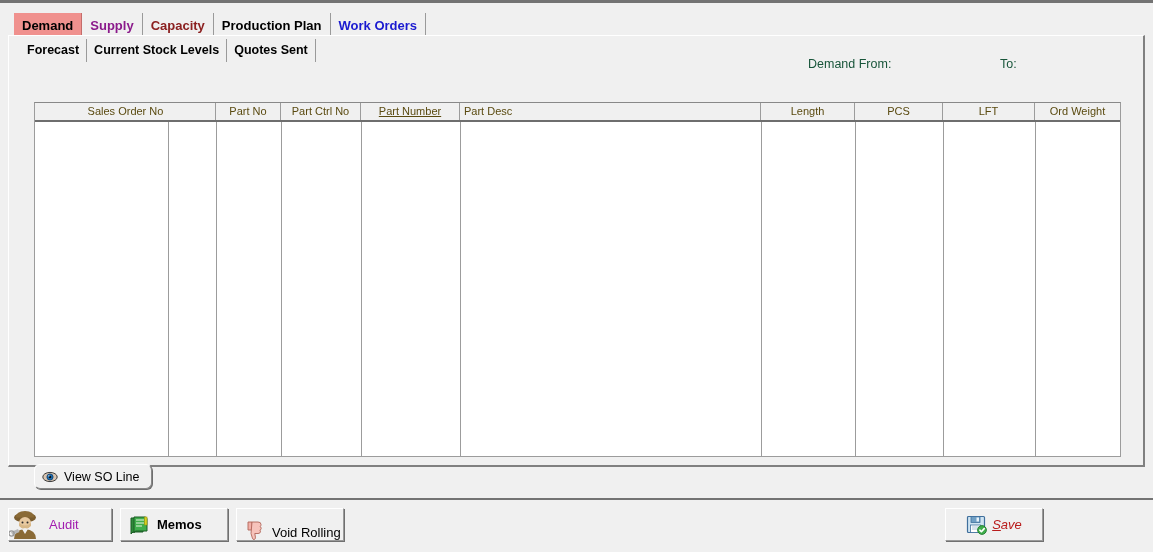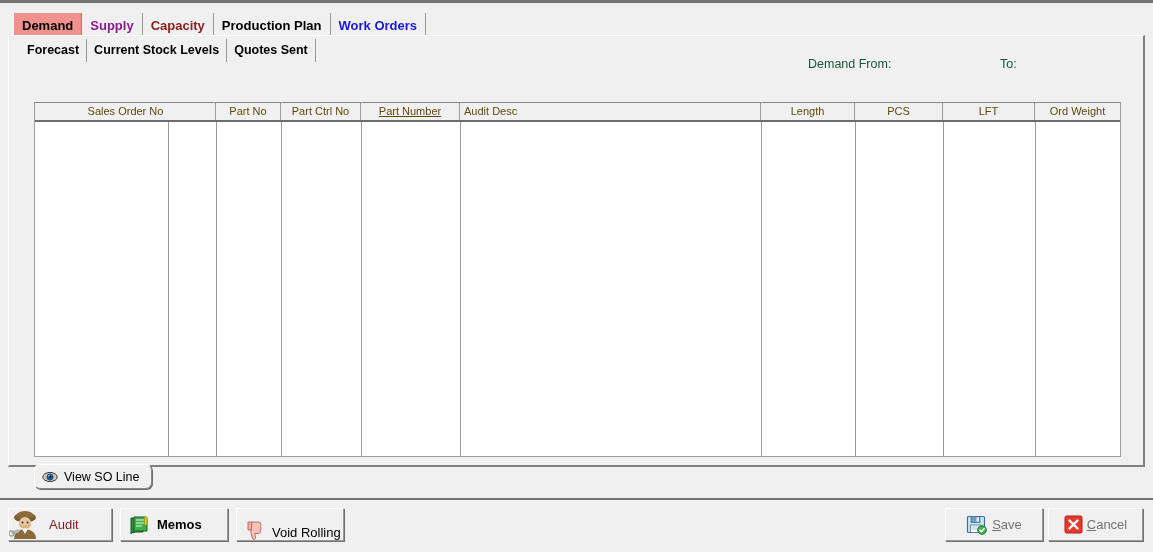--- a/index.html
+++ b/index.html
@@ -206,24 +206,24 @@
     display: block;
   }
   .tool-btn .txt { white-space: nowrap; }
 
   #btn-audit  { left: 8px;   width: 104px; }
   #btn-memos  { left: 120px; width: 108px; font-weight: bold; }
   #btn-void   { left: 236px; width: 108px; align-items: flex-end; }
   #btn-save   { left: 945px; width: 98px; justify-content: center; }
   #btn-cancel { left: 1048px; width: 95px; justify-content: center; }
 
-  #btn-audit .txt  { color: #7f1d1d; margin-left: 6px; }
+  #btn-audit .txt  { color: #a21caf; margin-left: 6px; }
   #btn-memos .txt  { color: #000000; margin-left: 8px; }
   #btn-void .txt   { color: #000000; margin-left: 7px; }
-  #btn-save .txt, #btn-cancel .txt { color: #737373; margin-left: 4px; }
+  #btn-save .txt, #btn-cancel .txt { color: #b91c1c; margin-left: 4px; font-style: italic; }
 </style>
 </head>
 <body>
 
 <div id="app-window">
 
   <div id="main-tabs">
     <div class="maintab active" style="color:#000000">
       <span>Demand</span>
     </div>
@@ -252,21 +252,21 @@
         <div class="hcell center" style="left:181px;width:65px;">
           <span>Part No</span>
         </div>
         <div class="hcell center" style="left:246px;width:80px;">
           <span>Part Ctrl No</span>
         </div>
         <div class="hcell center" style="left:326px;width:99px;text-decoration:underline;">
           <span>Part Number</span>
         </div>
         <div class="hcell left" style="left:425px;width:301px;">
-          <span>Audit Desc</span>
+          <span>Part Desc</span>
         </div>
         <div class="hcell center" style="left:726px;width:94px;">
           <span>Length</span>
         </div>
         <div class="hcell center" style="left:820px;width:88px;">
           <span>PCS</span>
         </div>
         <div class="hcell center" style="left:908px;width:92px;">
           <span>LFT</span>
         </div>
@@ -360,23 +360,16 @@
         <rect x="5" y="1.5" width="9" height="6" fill="#6f9fc4" stroke="#3f6f9c" stroke-width="0.8"></rect>
         <rect x="10.5" y="2.5" width="2.5" height="4" fill="#e8f2fa"></rect>
         <rect x="4.5" y="10" width="10" height="7.5" fill="#ffffff" stroke="#3f6f9c" stroke-width="0.8"></rect>
         <path d="M6 12 h7 M6 14 h7" stroke="#9ab8cf" stroke-width="0.8"></path>
         <circle cx="16" cy="15" r="4.4" fill="#3fae4c" stroke="#1f7a2c" stroke-width="0.9"></circle>
         <path d="M13.9 15.1 l1.5 1.6 l2.8 -3.1" stroke="#ffffff" stroke-width="1.6" fill="none" stroke-linecap="round" stroke-linejoin="round"></path>
       </svg>
       <span class="txt"><u>S</u><span>ave</span></span>
     </div>
 
-    <div class="tool-btn" id="btn-cancel">
-      <svg class="ico" width="19" height="19" viewBox="0 0 19 19">
-        <rect x="1" y="1" width="17" height="17" rx="1.5" fill="#e8392f" stroke="#b01d16" stroke-width="1"></rect>
-        <path d="M5.5 5.5 L13.5 13.5 M13.5 5.5 L5.5 13.5" stroke="#ffffff" stroke-width="2.4" stroke-linecap="round"></path>
-      </svg>
-      <span class="txt"><u>C</u><span>ancel</span></span>
-    </div>
 
   </div>
 
 </div>
 
 </body></html>

